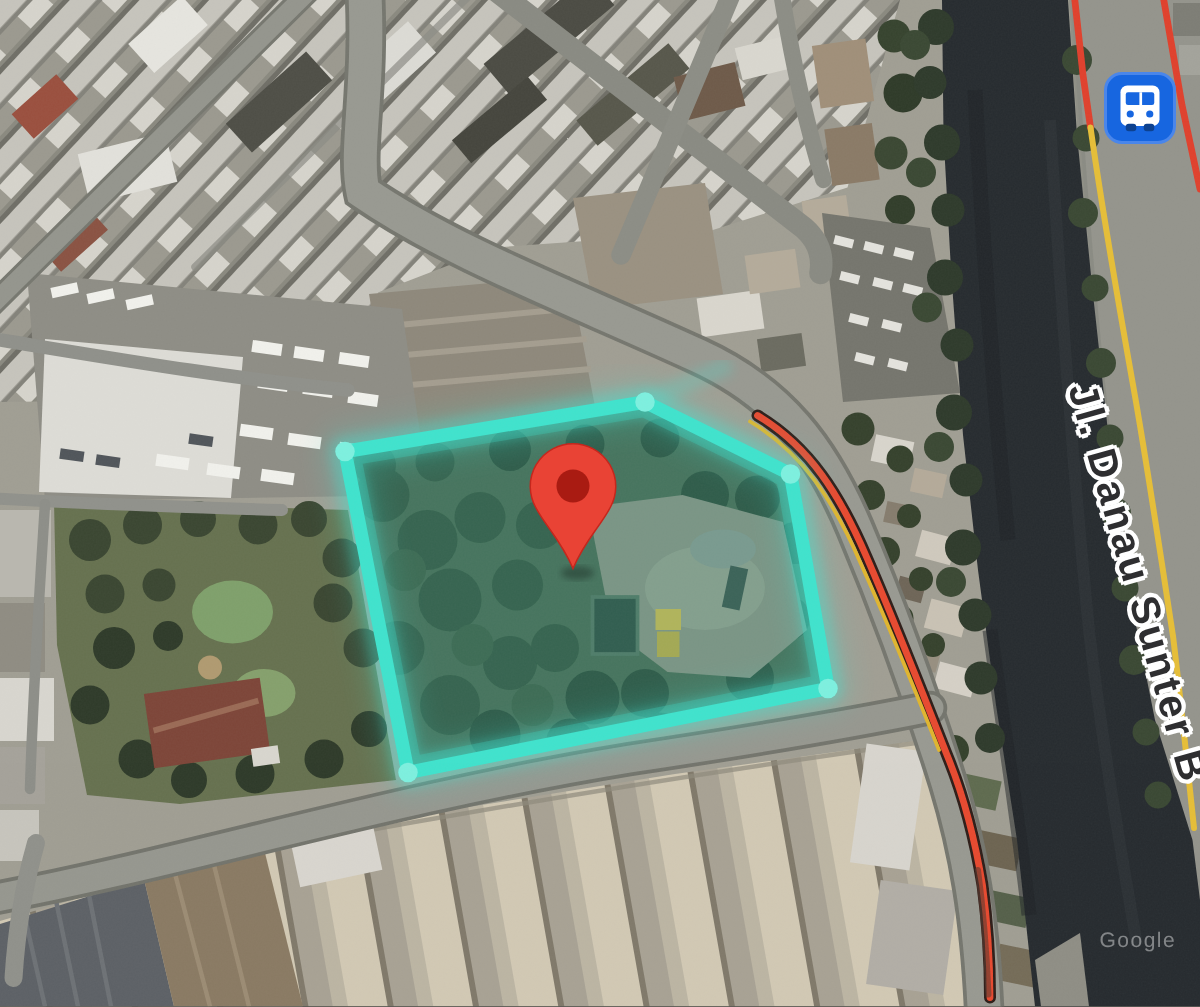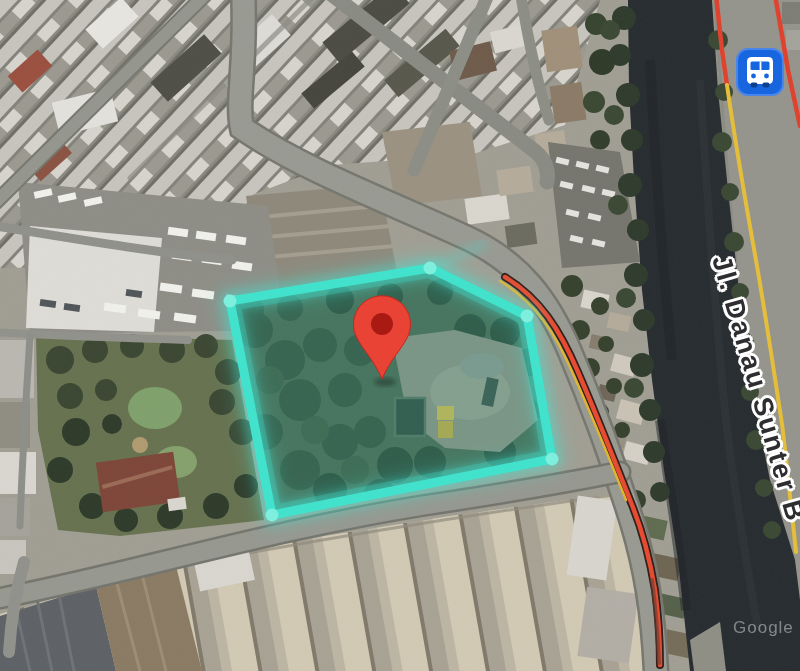--- a/index.html
+++ b/index.html
@@ -13,21 +13,21 @@
     transform:rotate(74deg);transform-origin:0 0;
     font-size:27px;font-weight:700;letter-spacing:2px;color:#2e2e30;
     white-space:nowrap;
     text-shadow:
       -2px -2px 0 #fff, 2px -2px 0 #fff, -2px 2px 0 #fff, 2px 2px 0 #fff,
       0 -3px 0 #fff, 0 3px 0 #fff, -3px 0 0 #fff, 3px 0 0 #fff,
       -2px 0 0 #fff, 2px 0 0 #fff, 0 -2px 0 #fff, 0 2px 0 #fff;
   }
   .watermark{
     position:absolute;left:733px;top:618px;
-    font-size:17px;letter-spacing:1px;color:rgba(255,255,255,0.42);
+    font-size:14px;letter-spacing:1px;color:rgba(255,255,255,0.42);
   }
 </style>
 </head>
 <body>
 
 <div class="stage">
 <svg width="800" height="671" viewBox="0 0 800 671">
   <defs>
     <filter id="blur2">
           <feGaussianBlur stdDeviation="2"></feGaussianBlur>

